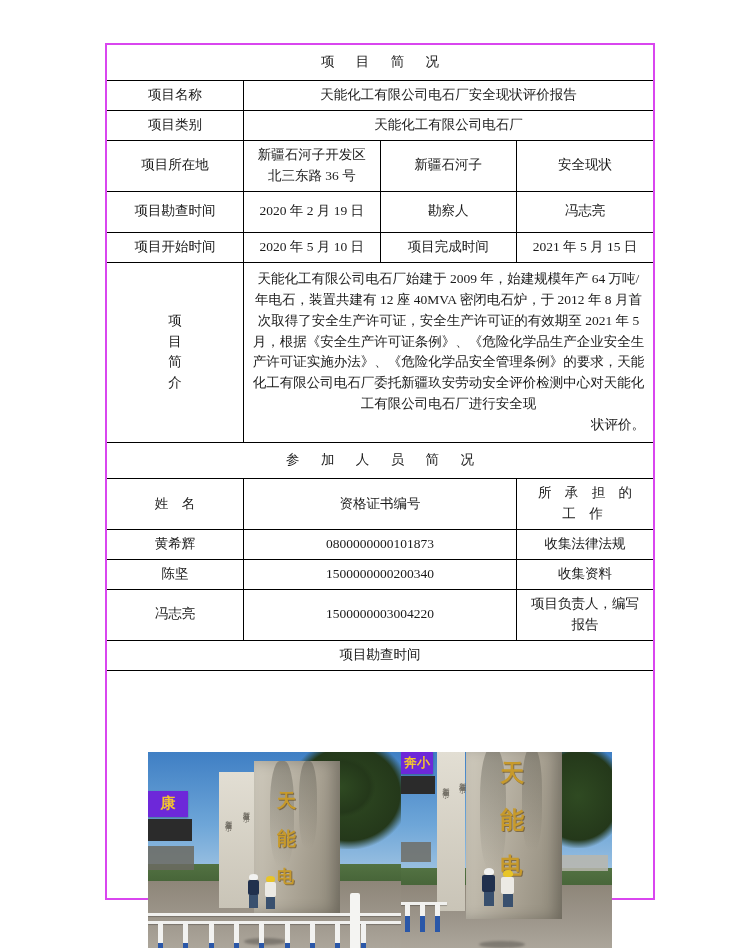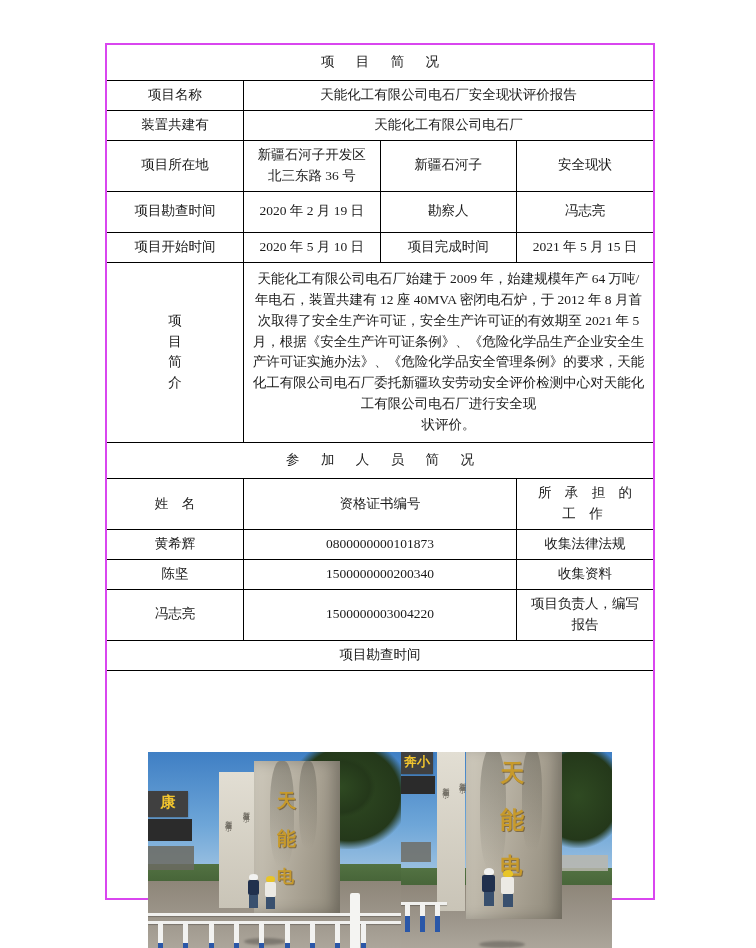--- a/index.html
+++ b/index.html
@@ -77,21 +77,21 @@
 
   .intro-text {
     text-align: justify;
     text-justify: inter-ideograph;
     font-size: 13.5px;
     line-height: 1.75;
     padding: 6px 8px 6px 8px !important;
   }
   .intro-text .last-line {
     display: block;
-    text-align: center;
+    text-align: right;
   }
 
   
   .photo-cell {
     padding: 0 !important;
     height: 345px;
     vertical-align: top;
     border-bottom: none !important;
   }
   .photo-wrap {
@@ -148,24 +148,24 @@
     color: #5a564d;
     font-family: "DejaVu Sans", sans-serif;
     line-height: 1.05;
     writing-mode: vertical-rl;
     font-size: 7px;
     letter-spacing: 1px;
     opacity: .85;
   }
   .banner {
     position: absolute;
-    background: #404040;
+    background: #6d28d9;
     color: #f2c52e;
     font-weight: bold;
-    font-family: Liberation Mono, monospace;
+    font-family: Liberation Serif, serif;
     display: flex; align-items: center; justify-content: center;
     overflow: hidden;
     box-shadow: 0 1px 2px rgba(0,0,0,.3);
   }
   .dark-strip {
     position: absolute;
     background: #2b2b2b;
   }
   .tree {
     position: absolute;
@@ -220,21 +220,21 @@
         <tr class="row-h-title">
       <td colspan="4" class="section-title">项 目 简 况</td>
     </tr>
 
     <tr class="row-h-std">
       <td class="label-cell" style="width:135px">项目名称</td>
       <td colspan="3">天能化工有限公司电石厂安全现状评价报告</td>
     </tr>
 
     <tr class="row-h-std">
-      <td class="label-cell">装置共建有</td>
+      <td class="label-cell">项目类别</td>
       <td colspan="3">天能化工有限公司电石厂</td>
     </tr>
 
     <tr class="row-h-two">
       <td class="label-cell">项目所在地</td>
       <td style="width:125px">新疆石河子开发区北三东路 36 号</td>
       <td style="width:125px">新疆石河子</td>
       <td>安全现状</td>
     </tr>
 

